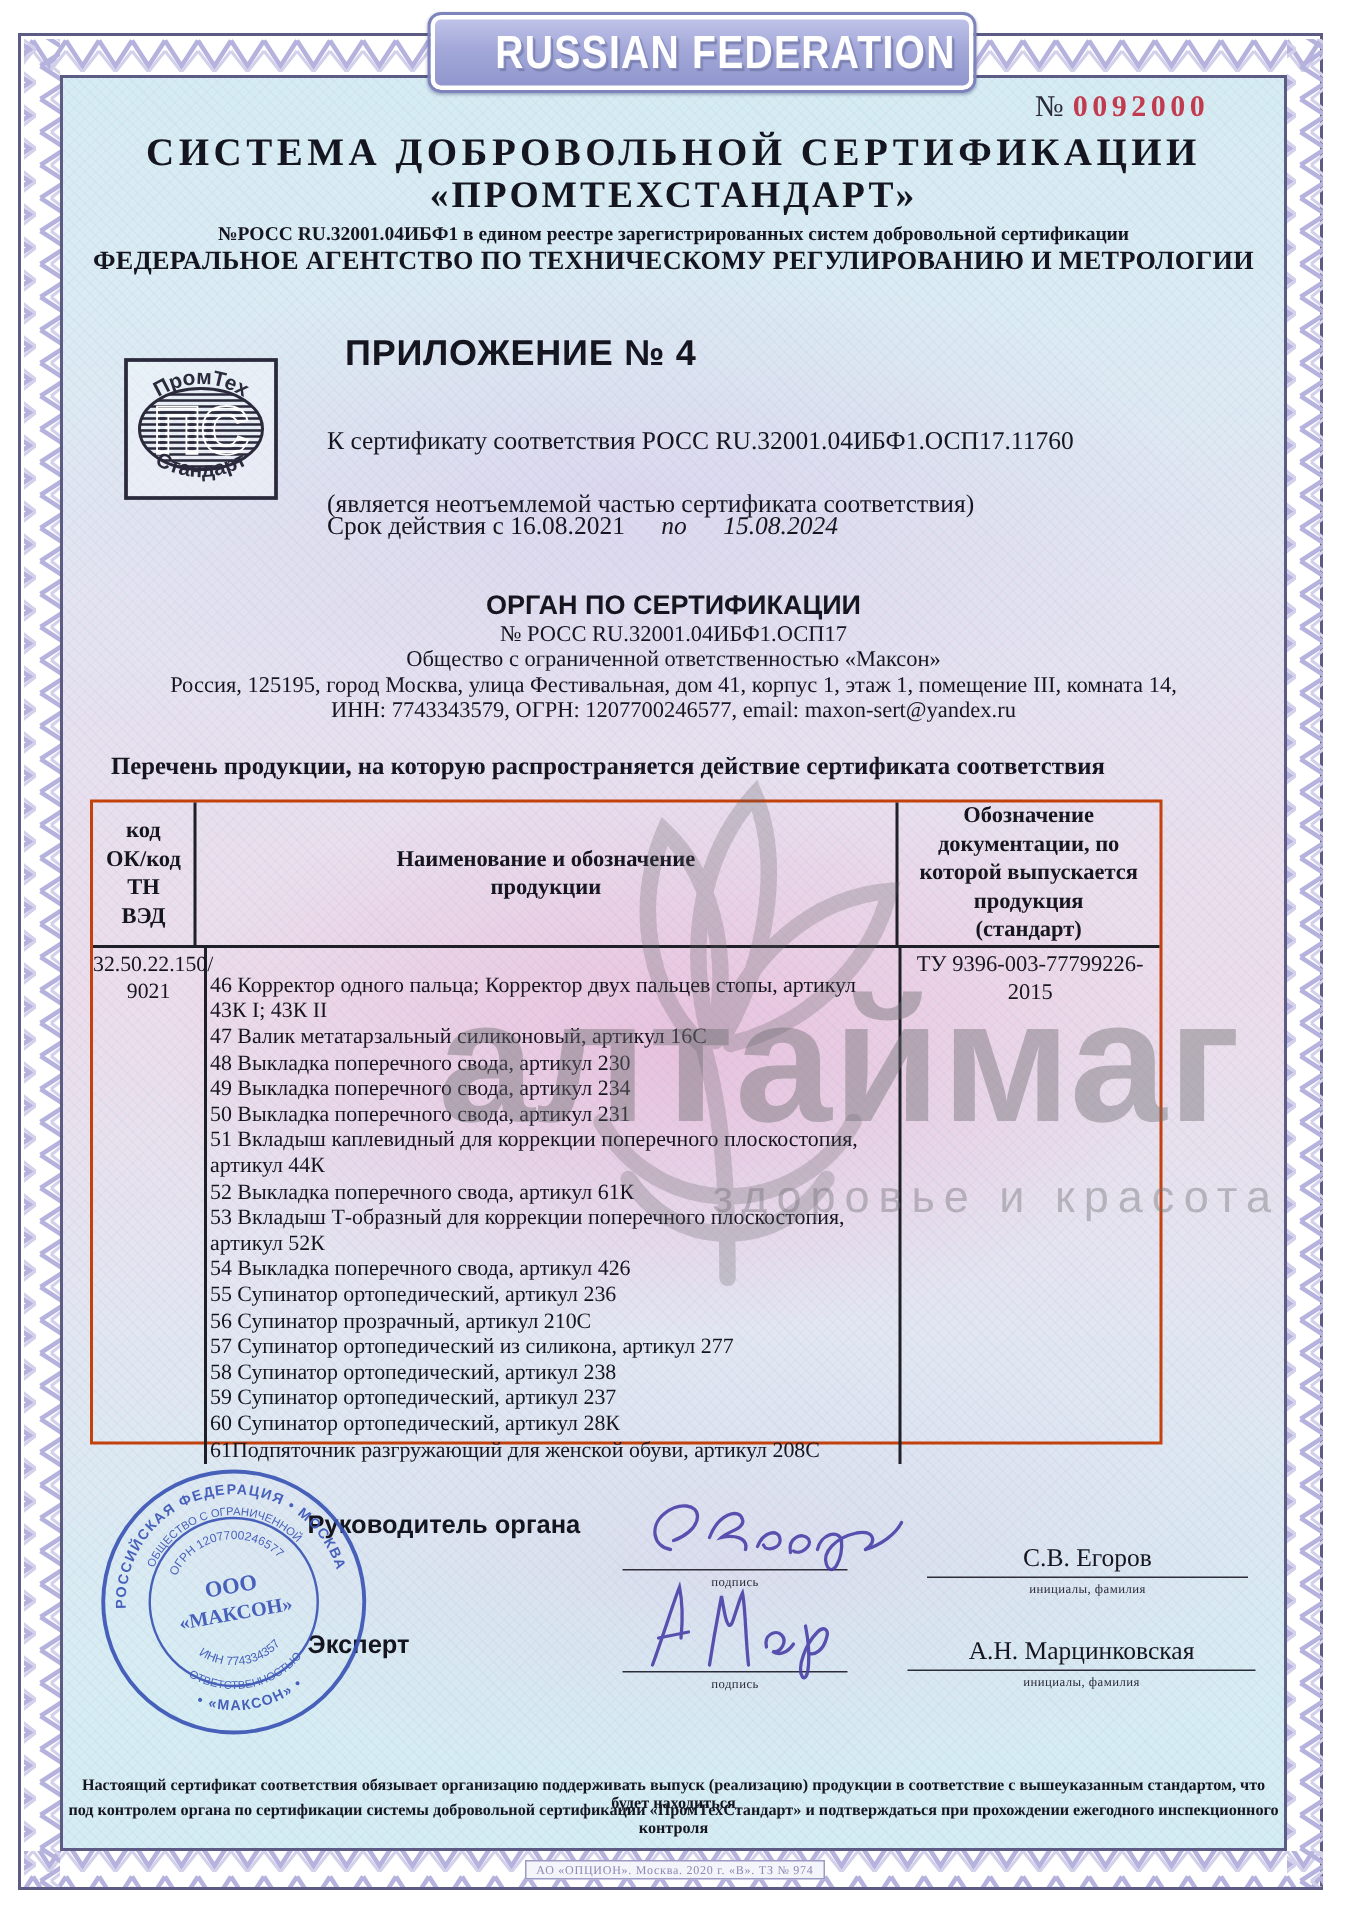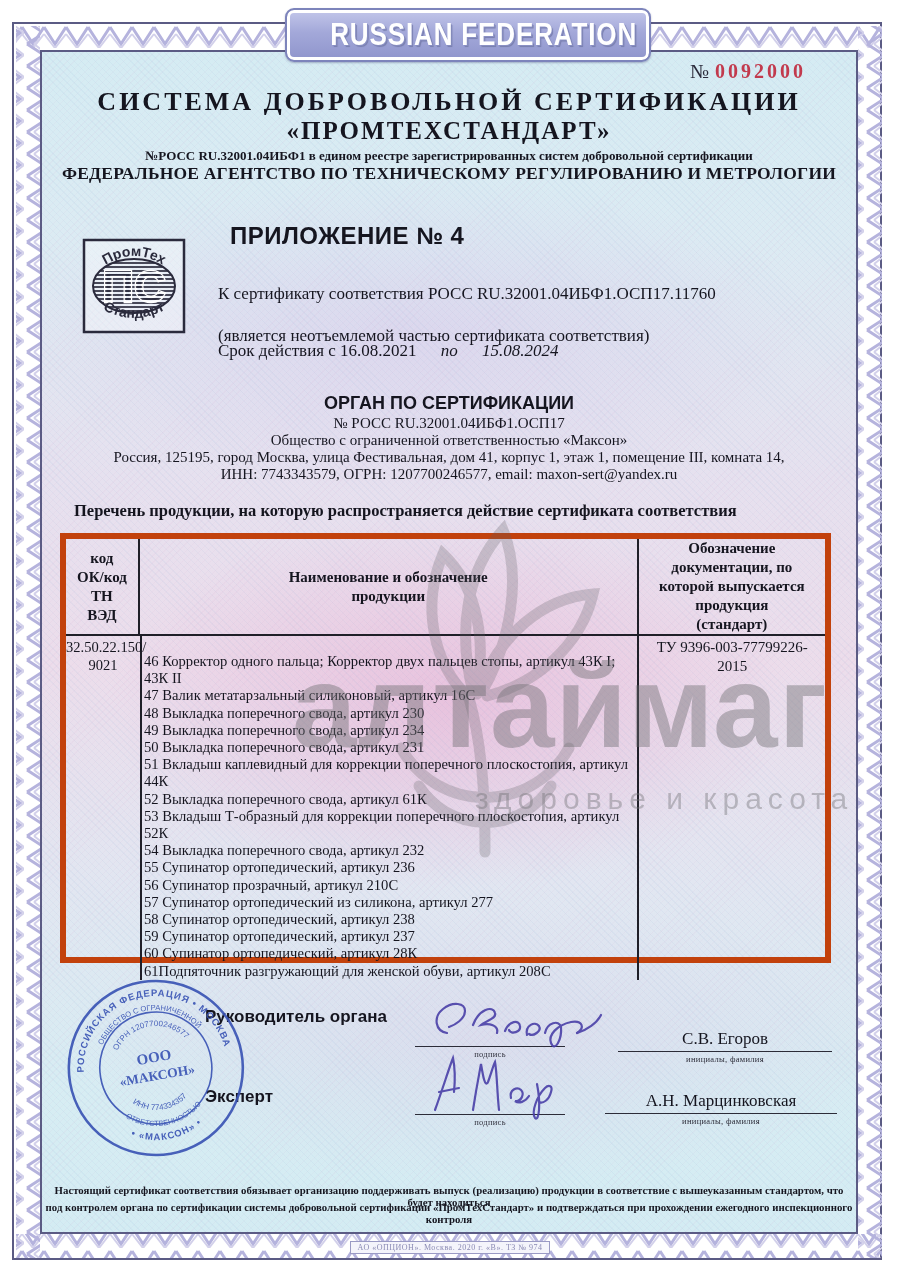--- a/index.html
+++ b/index.html
@@ -52,21 +52,21 @@
 
   .org-title{top:393px;font-family:"Liberation Sans",sans-serif;font-weight:bold;font-size:18px;z-index:5;}
   .org-l1{top:415px;font-size:15px;z-index:5;}
   .org-l2{top:432px;font-size:15px;z-index:5;}
   .org-l3{top:449px;font-size:15px;z-index:5;}
   .org-l4{top:466px;font-size:15px;z-index:5;}
 
   .list-heading{left:74px;top:501px;font-size:16.5px;font-weight:bold;z-index:5;}
 
   
-  .tbl{left:60px;top:533px;width:771px;height:430px;z-index:5;border:6px solid #c2410c;box-sizing:border-box;
+  .tbl{left:60px;top:533px;width:715px;height:430px;z-index:5;border:2px solid #c2410c;box-sizing:border-box;
        display:flex;flex-direction:column;}
   .tbl-head{display:flex;height:99px;border-bottom:2px solid #1f1f28;}
   .tbl-body{display:flex;flex:1;}
   .col1{width:76px;border-right:2px solid #1f1f28;box-sizing:border-box;}
   .col2{width:514px;border-right:2px solid #1f1f28;box-sizing:border-box;}
   .col3{width:192px;box-sizing:border-box;}
   .th{font-weight:bold;font-size:15px;line-height:19px;text-align:center;white-space:pre-line;
       display:flex;align-items:center;justify-content:center;height:100%;padding:0 2px;box-sizing:border-box;}
   .cell-code{font-size:14.5px;text-align:center;padding-top:2px;line-height:18px;white-space:pre-line;}
   .cell-doc{font-size:15px;text-align:center;padding-top:2px;line-height:19px;white-space:pre-line;}
@@ -198,21 +198,21 @@
 9021</div>
       <div class="col2 prod-wrap">
           <div class="prod-line">46 Корректор одного пальца; Корректор двух пальцев стопы, артикул 43К I; 43К II</div>
           <div class="prod-line">47 Валик метатарзальный силиконовый, артикул 16С</div>
           <div class="prod-line">48 Выкладка поперечного свода, артикул 230</div>
           <div class="prod-line">49 Выкладка поперечного свода, артикул 234</div>
           <div class="prod-line">50 Выкладка поперечного свода, артикул 231</div>
           <div class="prod-line">51 Вкладыш каплевидный для коррекции поперечного плоскостопия, артикул 44К</div>
           <div class="prod-line">52 Выкладка поперечного свода, артикул 61К</div>
           <div class="prod-line">53 Вкладыш Т-образный для коррекции поперечного плоскостопия, артикул 52К</div>
-          <div class="prod-line">54 Выкладка поперечного свода, артикул 232</div>
+          <div class="prod-line">54 Выкладка поперечного свода, артикул 426</div>
           <div class="prod-line">55 Супинатор ортопедический, артикул 236</div>
           <div class="prod-line">56 Супинатор прозрачный, артикул 210С</div>
           <div class="prod-line">57 Супинатор ортопедический из силикона, артикул 277</div>
           <div class="prod-line">58 Супинатор ортопедический, артикул 238</div>
           <div class="prod-line">59 Супинатор ортопедический, артикул 237</div>
           <div class="prod-line">60 Супинатор ортопедический, артикул 28К</div>
           <div class="prod-line">61Подпяточник разгружающий для женской обуви, артикул 208С</div>
         </div>
       <div class="col3 cell-doc">ТУ 9396-003-77799226-
 2015</div>

